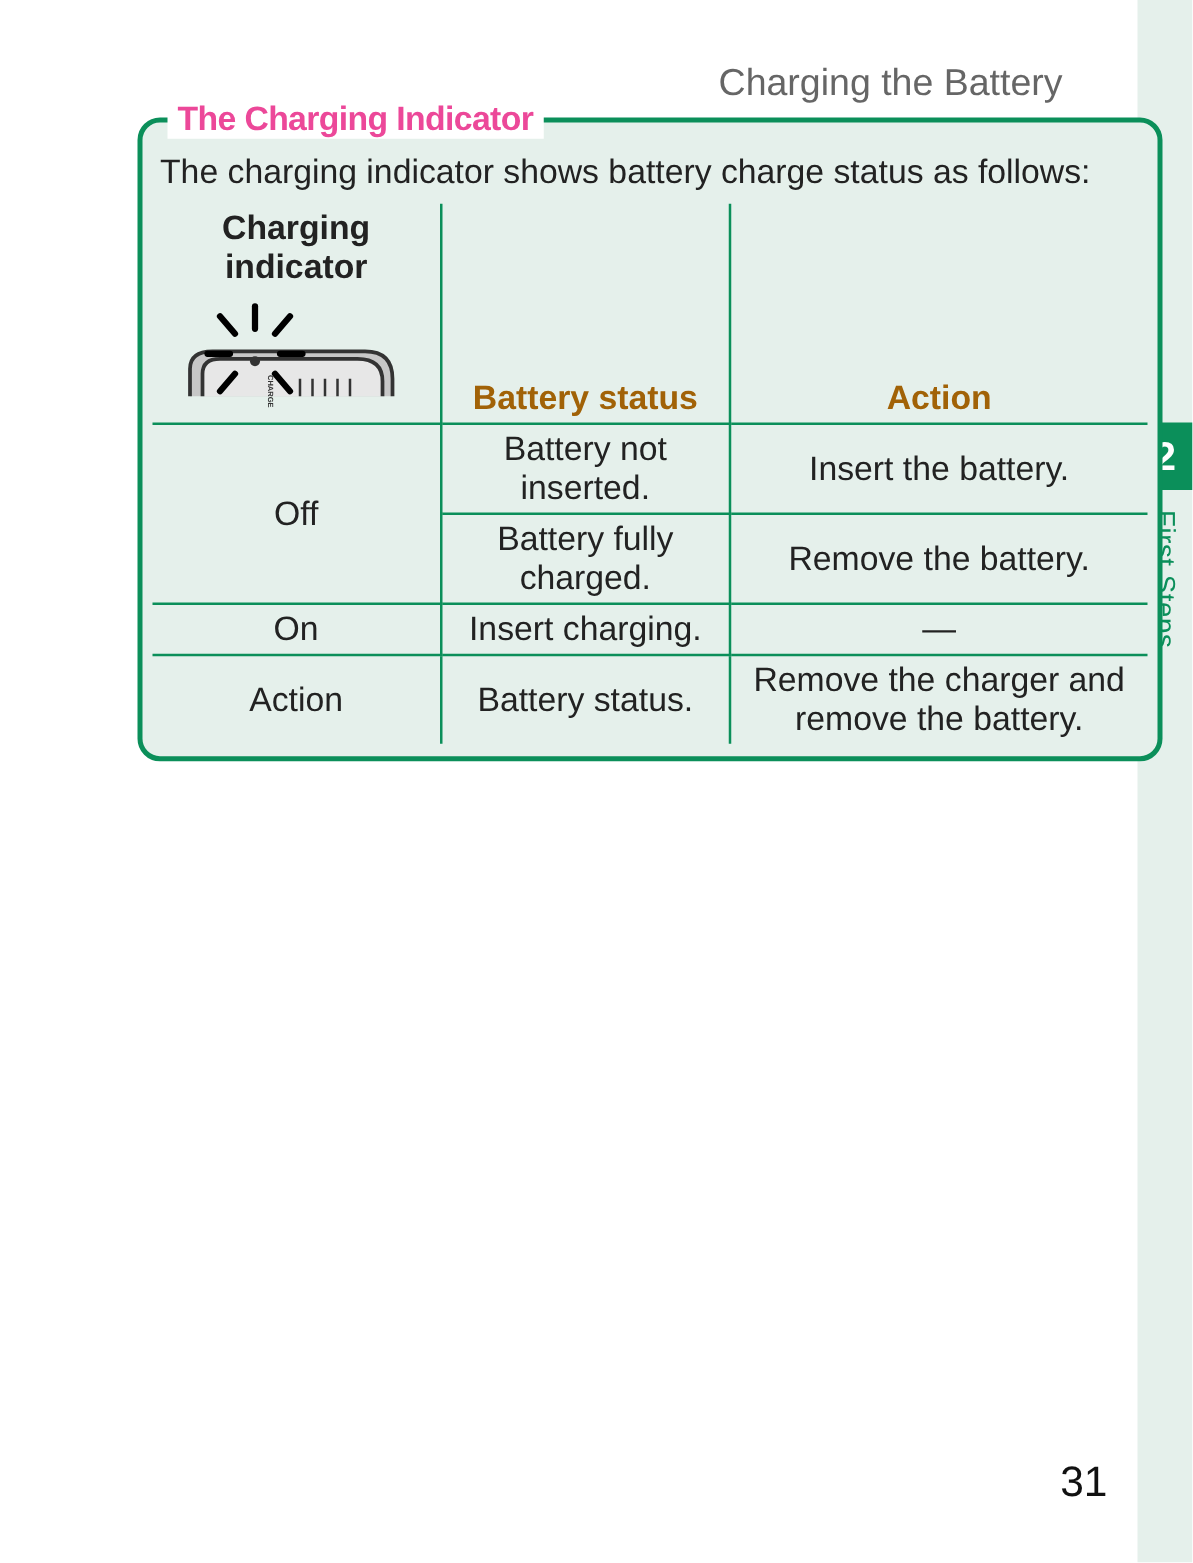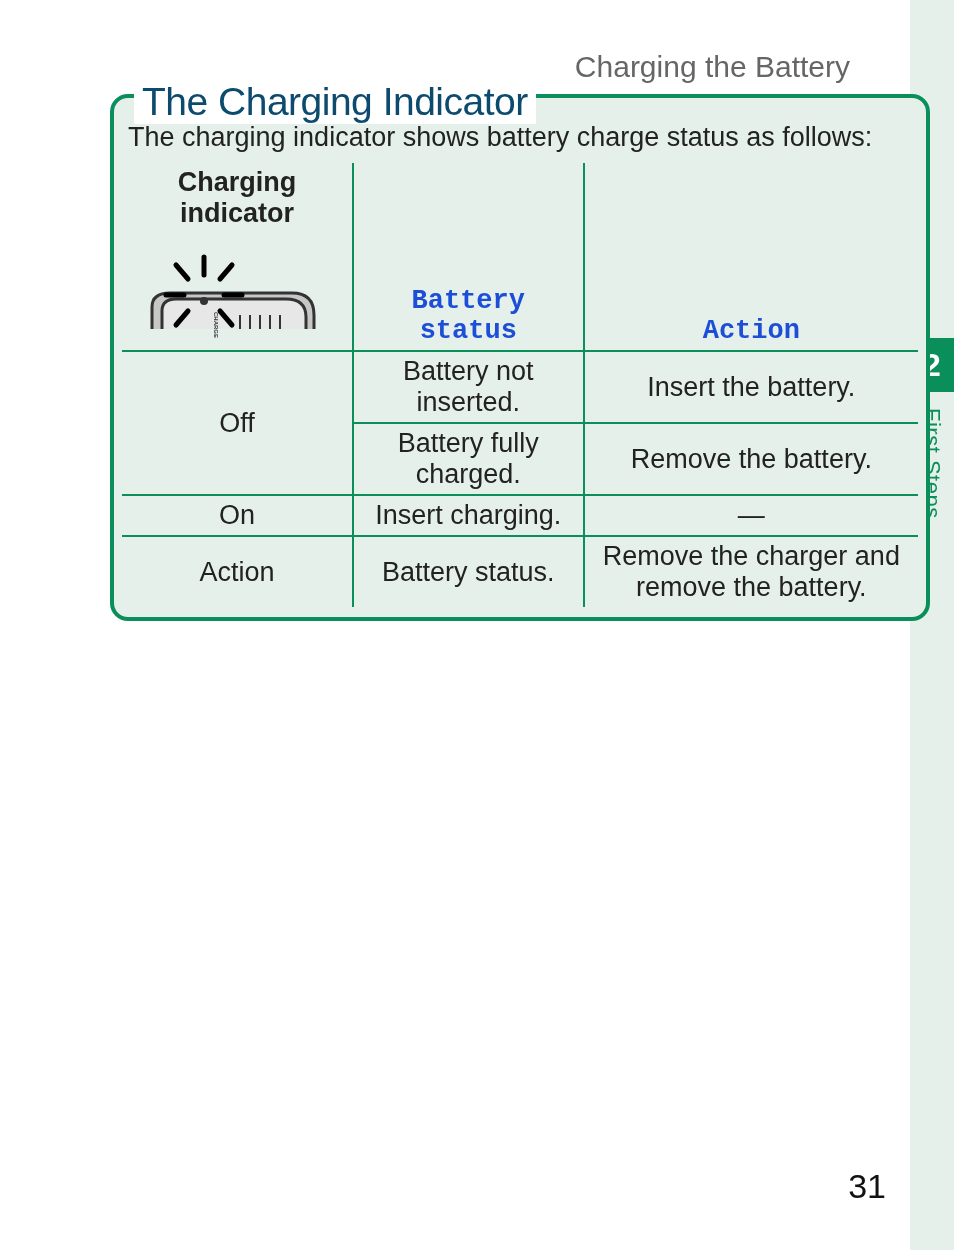--- a/index.html
+++ b/index.html
@@ -55,23 +55,23 @@
     background: #e5f0eb;
     padding: 16px 8px 10px 8px;
     position: relative;
   }
   .callout-title {
     position: absolute;
     top: -18px;
     left: 20px;
     background: #fff;
     padding: 0 8px;
-    font-weight: 400;
-    font-size: 39px;
-    color: #0c4a6e;
+    font-weight: 700;
+    font-size: 27px;
+    color: #ec4899;
     letter-spacing: -0.5px;
   }
   .intro {
     font-size: 27px;
     color: #222;
     padding: 8px 6px 10px 6px;
   }
   table.tbl {
     width: 100%;
     border-collapse: collapse;
@@ -85,30 +85,29 @@
   table.tbl th { font-weight: 700; }
   .th-col1 { width: 29%; }
   .th-col2 { width: 29%; }
   .th-col3 { width: 42%; }
   .hrow th, .hrow td { border-bottom: 2px solid #0b8f5a; }
   .row td { border-bottom: 2px solid #0b8f5a; }
   .row.last td { border-bottom: none; }
   .vsep { border-right: 2px solid #0b8f5a; }
   .th-head {
     font-weight: 700;
-    color: #1d4ed8;
+    color: #a16207;
     text-align: center;
     padding-bottom: 6px;
-    font-family: Liberation Mono, monospace;
   }
   .indicator-head {
     display: flex;
     flex-direction: column;
     align-items: center;
-    gap: 20px;
+    gap: 8px;
   }
   .indicator-head .lbl { font-weight: 700; font-size: 27px; }
   .charger-svg { width: 190px; height: 90px; }
   .page-number {
     position: absolute;
     bottom: 44px;
     right: 68px;
     font-size: 34px;
     color: #111;
     margin-top: 19px;

